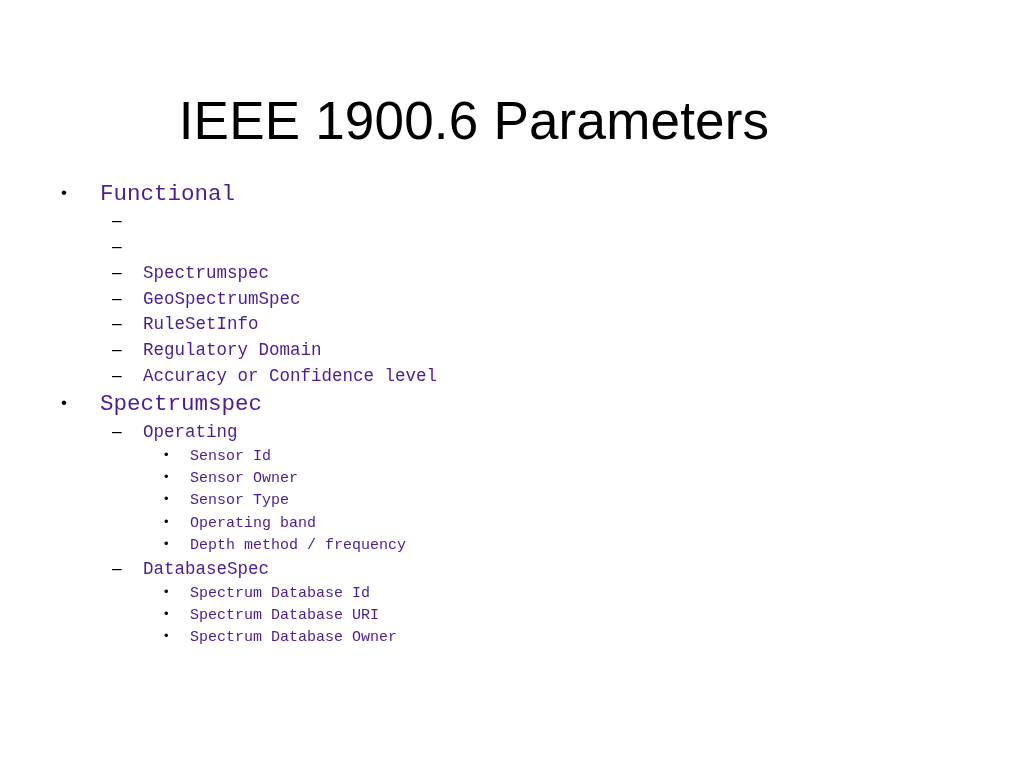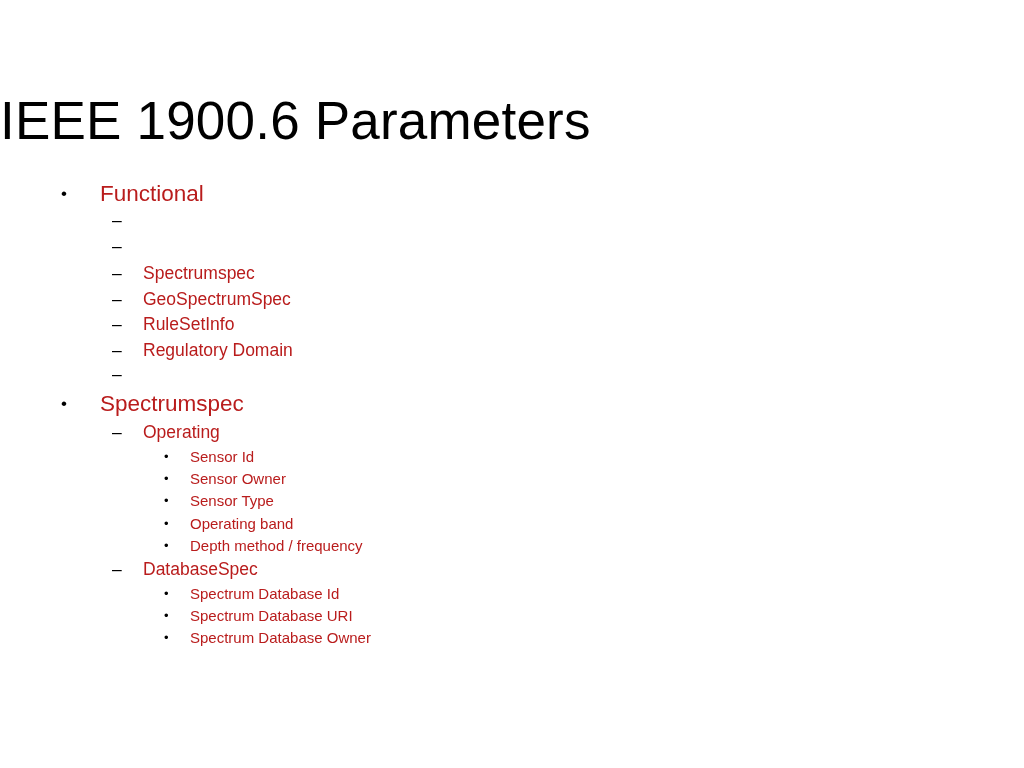--- a/index.html
+++ b/index.html
@@ -22,20 +22,21 @@
     height: 768px;
     background: #ffffff;
   }
 
   
   .slide-title {
     position: absolute;
     left: 0;
     top: 57px;
     width: 948px;
+    text-align: center;
     font-size: 53px;
     font-weight: 400;
     line-height: 1.06;
     letter-spacing: 0.2px;
     color: #000000;
     white-space: nowrap;
     font-stretch: condensed;
   }
 
   
@@ -53,21 +54,22 @@
   }
 
   .marker {
     flex: 0 0 auto;
     text-align: left;
     color: #000000;
     line-height: 1;
   }
   .label {
     flex: 0 0 auto;
-    color: #b91c1c;
+    color: #4c1d95;
+    font-family: Liberation Mono, monospace;
   }
 
   
   .lvl1 {
     height: 31px;
     padding-left: 61px;
     font-size: 22.5px;
   }
   .lvl1 .marker {
     width: 39px;
@@ -129,20 +131,21 @@
       <div class="row lvl2">
         <span class="marker">–</span>
         <span class="label">RuleSetInfo</span>
       </div>
       <div class="row lvl2">
         <span class="marker">–</span>
         <span class="label">Regulatory Domain</span>
       </div>
       <div class="row lvl2">
         <span class="marker">–</span>
+        <span class="label">Accuracy or Confidence level</span>
       </div>
       <div class="row lvl1">
         <span class="marker">•</span>
         <span class="label">Spectrumspec</span>
       </div>
       <div class="row lvl2">
         <span class="marker">–</span>
         <span class="label">Operating</span>
       </div>
       <div class="row lvl3">

